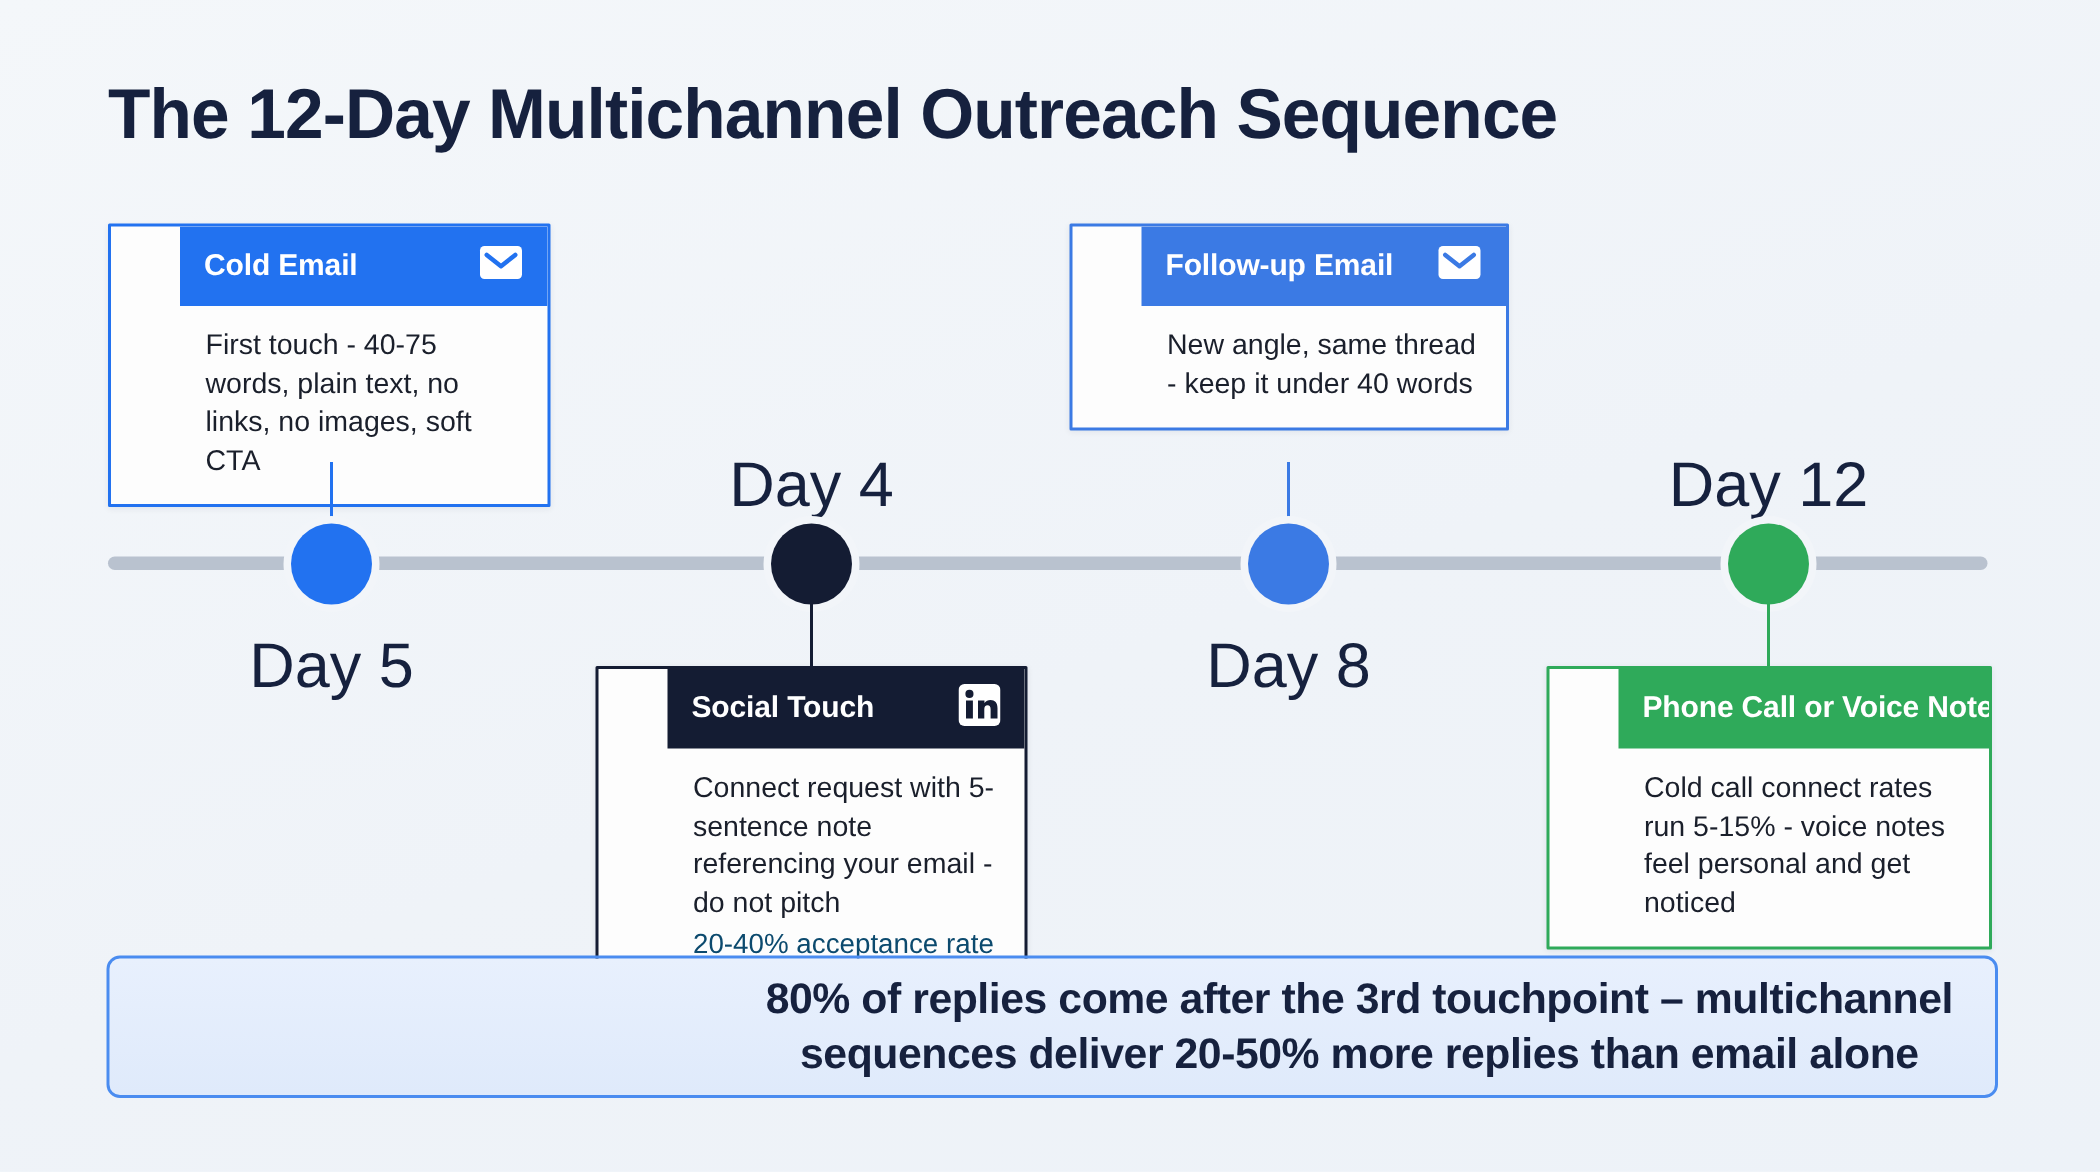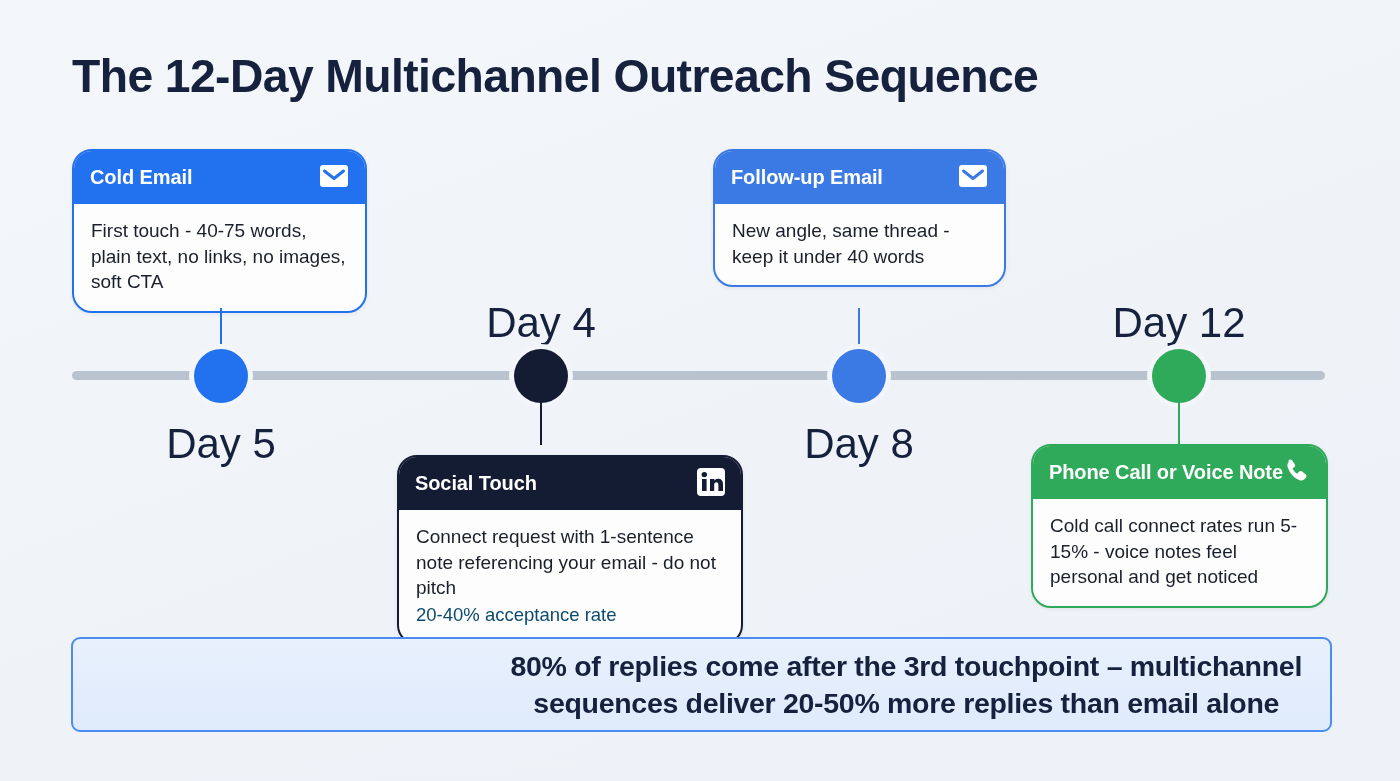--- a/index.html
+++ b/index.html
@@ -62,24 +62,25 @@
   
   .stem {
     position:absolute;
     width:2px;
     transform:translateX(-50%);
   }
 
   
   .card {
     position:absolute;
-    border-radius:20px;
+    border-radius:1px;
     overflow:hidden;
     background:#fdfdfd;
     box-shadow:0 1px 4px rgba(20,30,60,.07);
+    padding-left:46px;
   }
   .card-head {
     display:flex;
     align-items:center;
     justify-content:space-between;
     padding:0 16px;
     height:53px;
   }
   .card-head .t {
     font-size:20px;
@@ -178,35 +179,35 @@
     </div>
     <div class="card-body">New angle, same thread - keep it under 40 words</div>
   </div>
   <div class="stem" style="left:859px; top:308px; height:47px; background:#3b7ae4;"></div>
   <div class="node blue2" style="left:859px; top:376px;"></div>
   <div class="day-label" style="left:859px; top:420px;">Day 8</div>
 
   <div class="day-label" style="left:541px; top:299px;">Day 4</div>
   <div class="node navy" style="left:541px; top:376px;"></div>
   <div class="stem" style="left:541px; top:400px; height:45px; background:#141c33;"></div>
-  <div class="card v-navy" style="left:397px; top:455px; width:346px;">
+  <div class="card v-navy" style="left:397px; top:444px; width:288px;">
     <div class="card-head">
       <span class="t">Social Touch</span>
       <span class="icon">
         <svg width="28" height="28" viewBox="0 0 28 28">
           <rect x="0" y="0" width="28" height="28" rx="4" fill="#ffffff"></rect>
           <rect x="5" y="11" width="4.6" height="12" fill="#141c33"></rect>
           <circle cx="7.3" cy="6.6" r="2.7" fill="#141c33"></circle>
           <path d="M13 11 h4.3 v1.7 c0.9-1.4 2.4-2 4-2 c3 0 4.7 1.9 4.7 5.4 V23 h-4.6 v-6.2
                    c0-1.6-0.6-2.6-2-2.6 c-1.5 0-2.2 1-2.2 2.7 V23 H13 z" fill="#141c33"></path>
         </svg>
       </span>
     </div>
     <div class="card-body">
-      <span>Connect request with 1-sentence note referencing your email - do not pitch</span>
+      <span>Connect request with 5-sentence note referencing your email - do not pitch</span>
       <span class="sub">20-40% acceptance rate</span>
     </div>
   </div>
 
   <div class="day-label" style="left:1179px; top:299px;">Day 12</div>
   <div class="node green" style="left:1179px; top:376px;"></div>
   <div class="stem" style="left:1179px; top:400px; height:45px; background:#2faa5a;"></div>
   <div class="card v-green" style="left:1031px; top:444px; width:297px;">
     <div class="card-head">
       <span class="t">Phone Call or Voice Note</span>

